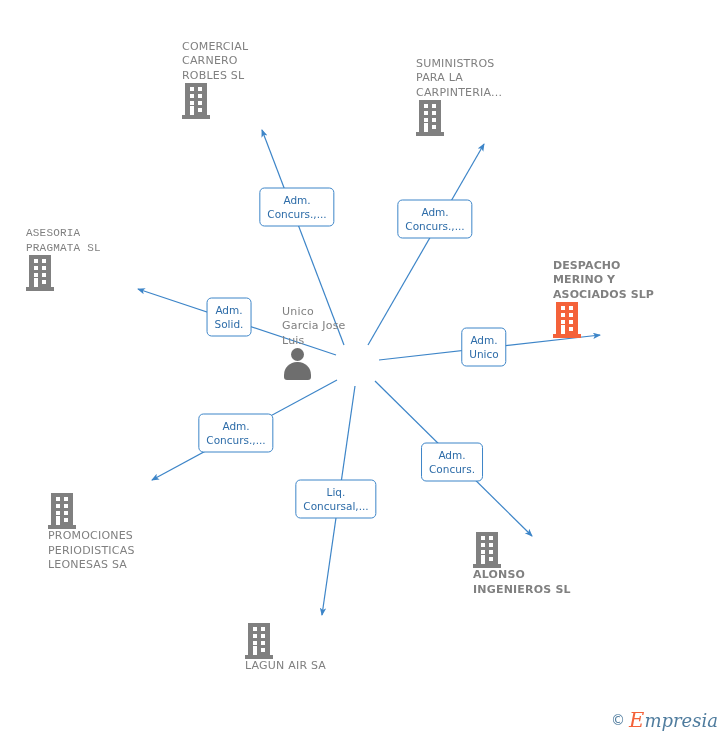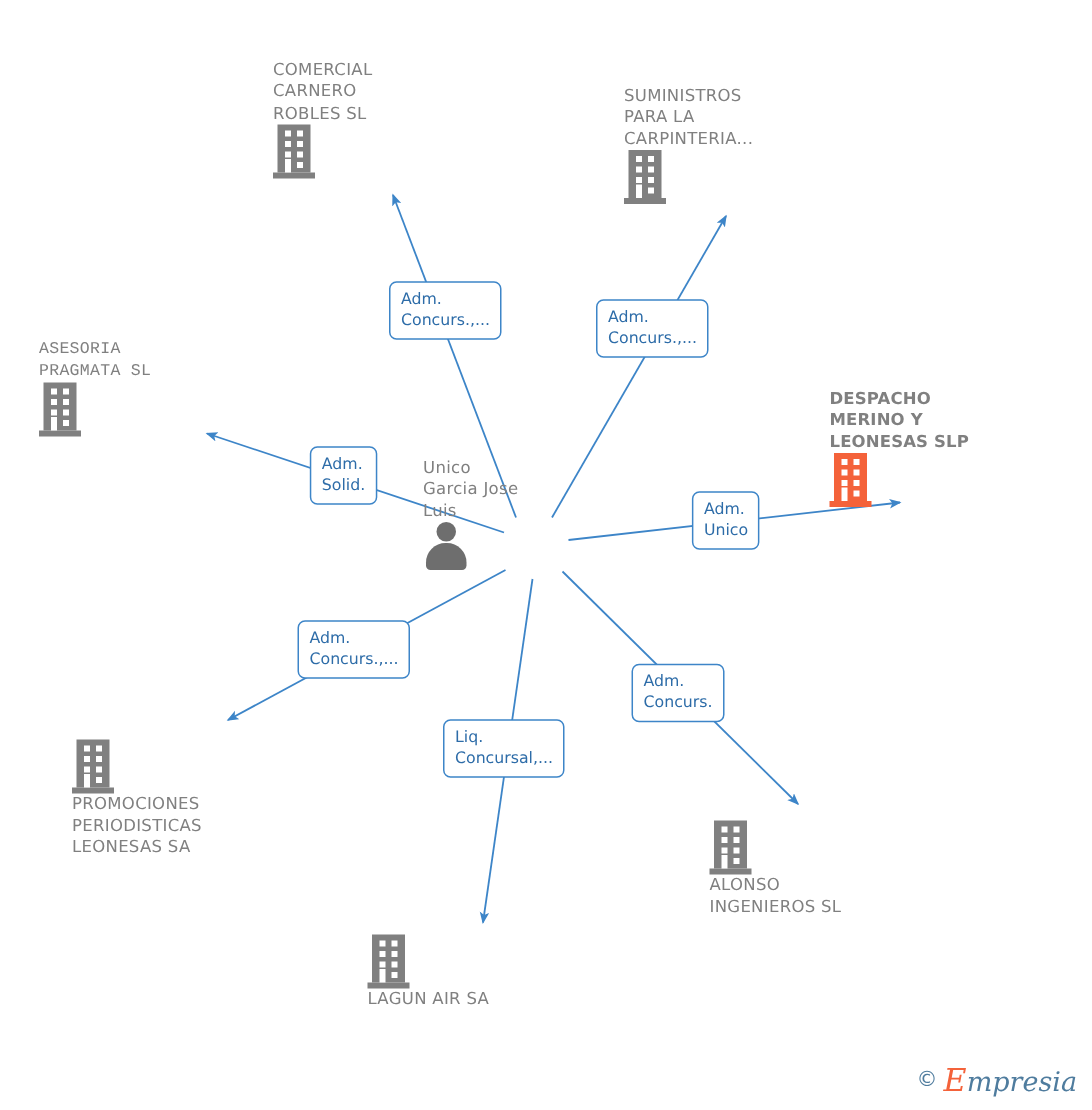--- a/index.html
+++ b/index.html
@@ -56,21 +56,21 @@
 
   
   .edge-label{
     position:absolute;
     background:#ffffff;
     border:1px solid #3d85c8;
     border-radius:5px;
     color:#2d6ca8;
     font-size:10.5px;
     line-height:14px;
-    text-align:left;
+    text-align:center;
     padding:4px 7px 5px;
     white-space:pre-line;
     box-sizing:border-box;
     box-shadow:0 0 0 0 rgba(0,0,0,0);
   }
 
   
   #watermark{
     position:absolute;right:10px;bottom:8px;
     display:flex;align-items:center;gap:4px;
@@ -122,30 +122,30 @@
         <div class="icon-wrap"><span class="bld"><span class="body"></span><span class="base"></span><span class="w" style="left: 8px; top: 4px;"></span><span class="w" style="left: 16px; top: 4px;"></span><span class="w" style="left: 8px; top: 11px;"></span><span class="w" style="left: 16px; top: 11px;"></span><span class="w" style="left: 8px; top: 18px;"></span><span class="w" style="left: 16px; top: 18px;"></span><span class="w" style="left: 16px; top: 25px;"></span><span class="door"></span></span></div>
       </div>
       <div class="node" style="top: 226px; left: 101px; font-family: Liberation Mono, monospace;">
         <div class="label">ASESORIA
 PRAGMATA SL</div>
         <div class="icon-wrap"><span class="bld"><span class="body"></span><span class="base"></span><span class="w" style="left: 8px; top: 4px;"></span><span class="w" style="left: 16px; top: 4px;"></span><span class="w" style="left: 8px; top: 11px;"></span><span class="w" style="left: 16px; top: 11px;"></span><span class="w" style="left: 8px; top: 18px;"></span><span class="w" style="left: 16px; top: 18px;"></span><span class="w" style="left: 16px; top: 25px;"></span><span class="door"></span></span></div>
       </div>
       <div class="node highlight" style="top: 258.5px; left: 628px;">
         <div class="label">DESPACHO
 MERINO Y
-LEONESAS SLP</div>
+ASOCIADOS SLP</div>
         <div class="icon-wrap"><span class="bld"><span class="body"></span><span class="base"></span><span class="w" style="left: 8px; top: 4px;"></span><span class="w" style="left: 16px; top: 4px;"></span><span class="w" style="left: 8px; top: 11px;"></span><span class="w" style="left: 16px; top: 11px;"></span><span class="w" style="left: 8px; top: 18px;"></span><span class="w" style="left: 16px; top: 18px;"></span><span class="w" style="left: 16px; top: 25px;"></span><span class="door"></span></span></div>
       </div>
       <div class="node" style="top: 493px; left: 123px;">
         <div class="icon-wrap"><span class="bld"><span class="body"></span><span class="base"></span><span class="w" style="left: 8px; top: 4px;"></span><span class="w" style="left: 16px; top: 4px;"></span><span class="w" style="left: 8px; top: 11px;"></span><span class="w" style="left: 16px; top: 11px;"></span><span class="w" style="left: 8px; top: 18px;"></span><span class="w" style="left: 16px; top: 18px;"></span><span class="w" style="left: 16px; top: 25px;"></span><span class="door"></span></span></div>
         <div class="label">PROMOCIONES
 PERIODISTICAS
 LEONESAS SA</div>
       </div>
-      <div class="node" style="top: 547px; left: 548px;">
+      <div class="node" style="top: 532px; left: 548px; font-weight: bold;">
         <div class="icon-wrap"><span class="bld"><span class="body"></span><span class="base"></span><span class="w" style="left: 8px; top: 4px;"></span><span class="w" style="left: 16px; top: 4px;"></span><span class="w" style="left: 8px; top: 11px;"></span><span class="w" style="left: 16px; top: 11px;"></span><span class="w" style="left: 8px; top: 18px;"></span><span class="w" style="left: 16px; top: 18px;"></span><span class="w" style="left: 16px; top: 25px;"></span><span class="door"></span></span></div>
         <div class="label">ALONSO
 INGENIEROS SL</div>
       </div>
       <div class="node" style="top: 623px; left: 320px;">
         <div class="icon-wrap"><span class="bld"><span class="body"></span><span class="base"></span><span class="w" style="left: 8px; top: 4px;"></span><span class="w" style="left: 16px; top: 4px;"></span><span class="w" style="left: 8px; top: 11px;"></span><span class="w" style="left: 16px; top: 11px;"></span><span class="w" style="left: 8px; top: 18px;"></span><span class="w" style="left: 16px; top: 18px;"></span><span class="w" style="left: 16px; top: 25px;"></span><span class="door"></span></span></div>
         <div class="label">LAGUN AIR SA</div>
       </div>
     </div>
   <div id="labels-layer">

